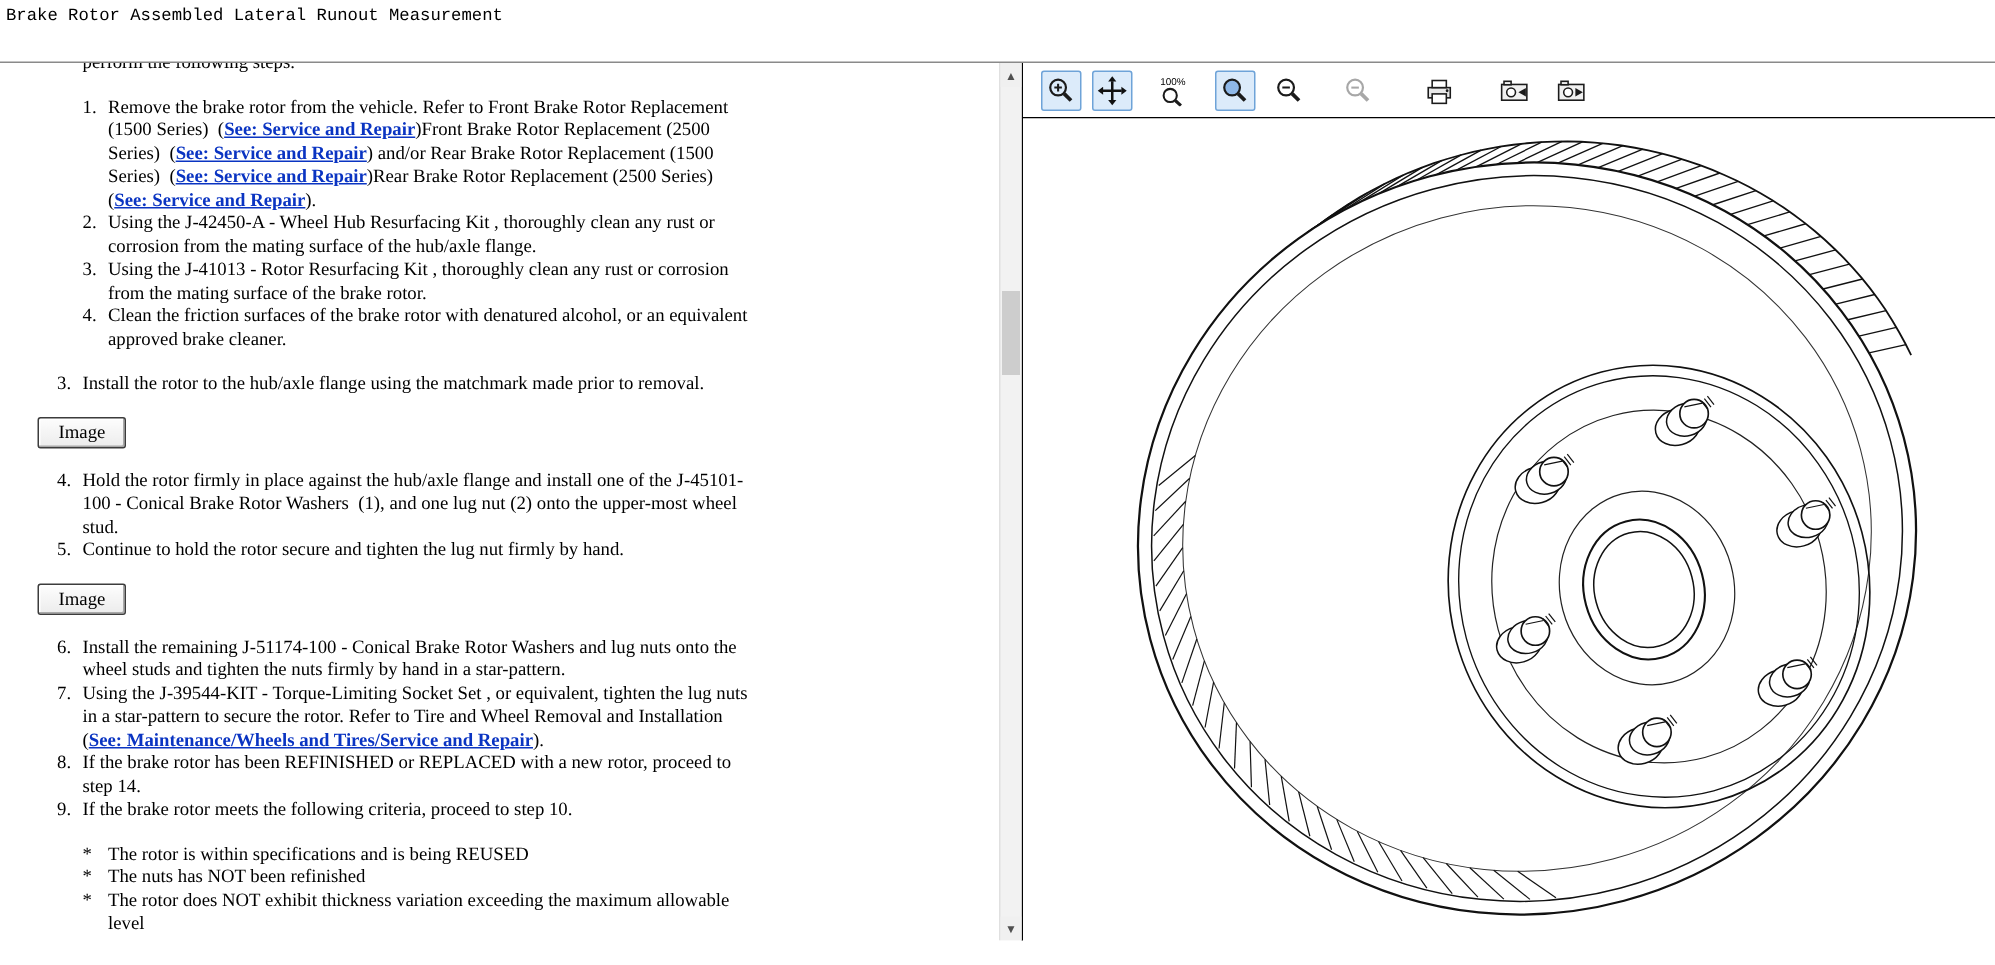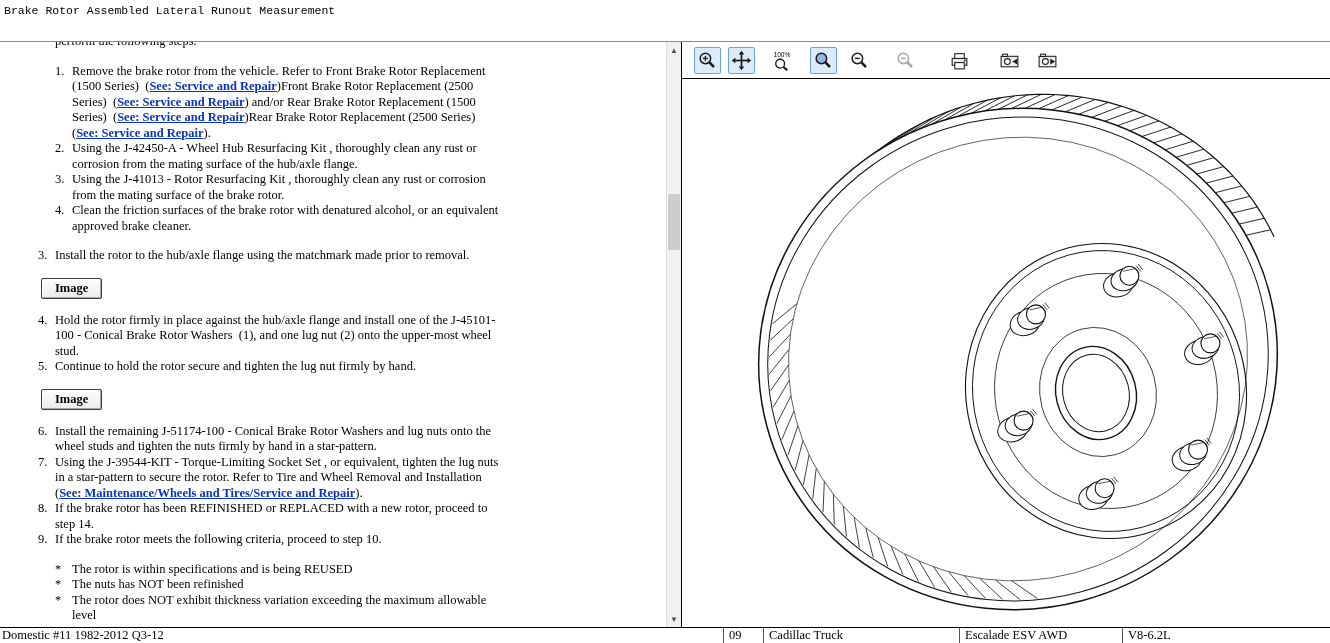--- a/index.html
+++ b/index.html
@@ -18,22 +18,22 @@
   .doc-panel { width:681px; position:relative; overflow:hidden; background:#fff; }
   .doc { position:absolute; top:-8px; left:0; width:507px; font-size:12.5px; line-height:15.5px; }
   .doc > * { margin-bottom:14px; }
   .doc-intro { padding-left:55px; white-space:pre-wrap; }
   .doc-list.indent-1 { padding-left:38px; }
   .doc-list.indent-2 { padding-left:55px; }
   .doc-item { display:flex; }
   .doc-num { flex:0 0 17px; }
   .doc-body { flex:1; white-space:pre-wrap; }
   .doc-link { color:var(--link,#0a34c2); font-weight:bold; cursor:pointer; }
-  .image-btn { display:inline-block; margin-left:41px; font-family:"Liberation Serif", serif;
-               font-weight:bold; font-size:12.5px; padding:2px 13px; color:#000;
+  .image-btn { display:inline-block; margin-left:25px; font-family:"Liberation Serif", serif;
+               font-weight:normal; font-size:12.5px; padding:2px 13px; color:#000;
                background:linear-gradient(#fdfdfd,#ececec); border:1.5px solid #3c3c3c;
                border-radius:2px; box-shadow:inset -1px -1px 0 #a9a9a9, inset 1px 1px 0 #fff; cursor:pointer; }
 
   
   .vscroll { position:absolute; top:0; right:0; bottom:0; width:15px; background:#f2f2f2; border-left:1px solid #e0e0e0; }
   .sb-btn { position:absolute; left:0; right:0; height:16px; font-size:8px; color:#505050;
             display:flex; align-items:center; justify-content:center; background:#f0f0f0; cursor:pointer; }
   .sb-btn.up { top:0; } .sb-btn.down { bottom:0; }
   .sb-thumb { position:absolute; top:152px; height:56px; left:1px; right:1px; background:#cdcdcd; cursor:pointer; }
 
@@ -345,21 +345,14 @@
             <line x1="335.0752254383662" y1="337.1592831586026" x2="347.0752254383662" y2="334.6592831586026" stroke="#111" stroke-width="0.7"></line>
             <line x1="346.3952254383662" y1="333.2792831586026" x2="350.7952254383662" y2="338.8792831586026" stroke="#111" stroke-width="0.8"></line>
             <line x1="348.4232254383662" y1="331.6672831586026" x2="352.8232254383662" y2="337.2672831586026" stroke="#111" stroke-width="0.8"></line>
             <line x1="350.45122543836624" y1="330.0552831586026" x2="354.8512254383662" y2="335.65528315860263" stroke="#111" stroke-width="0.8"></line>
           </svg>
       </div>
     </section>
 
   </div>
 
-  <footer class="statusbar" id="statusbar">
-      <div class="status-cell c0">Domestic #11 1982-2012 Q3-12</div>
-      <div class="status-cell c1">09</div>
-      <div class="status-cell c2">Cadillac Truck</div>
-      <div class="status-cell c3">Escalade ESV AWD</div>
-      <div class="status-cell c4">V8-6.2L</div>
-    </footer>
 
 </div>
 
 </body></html>

